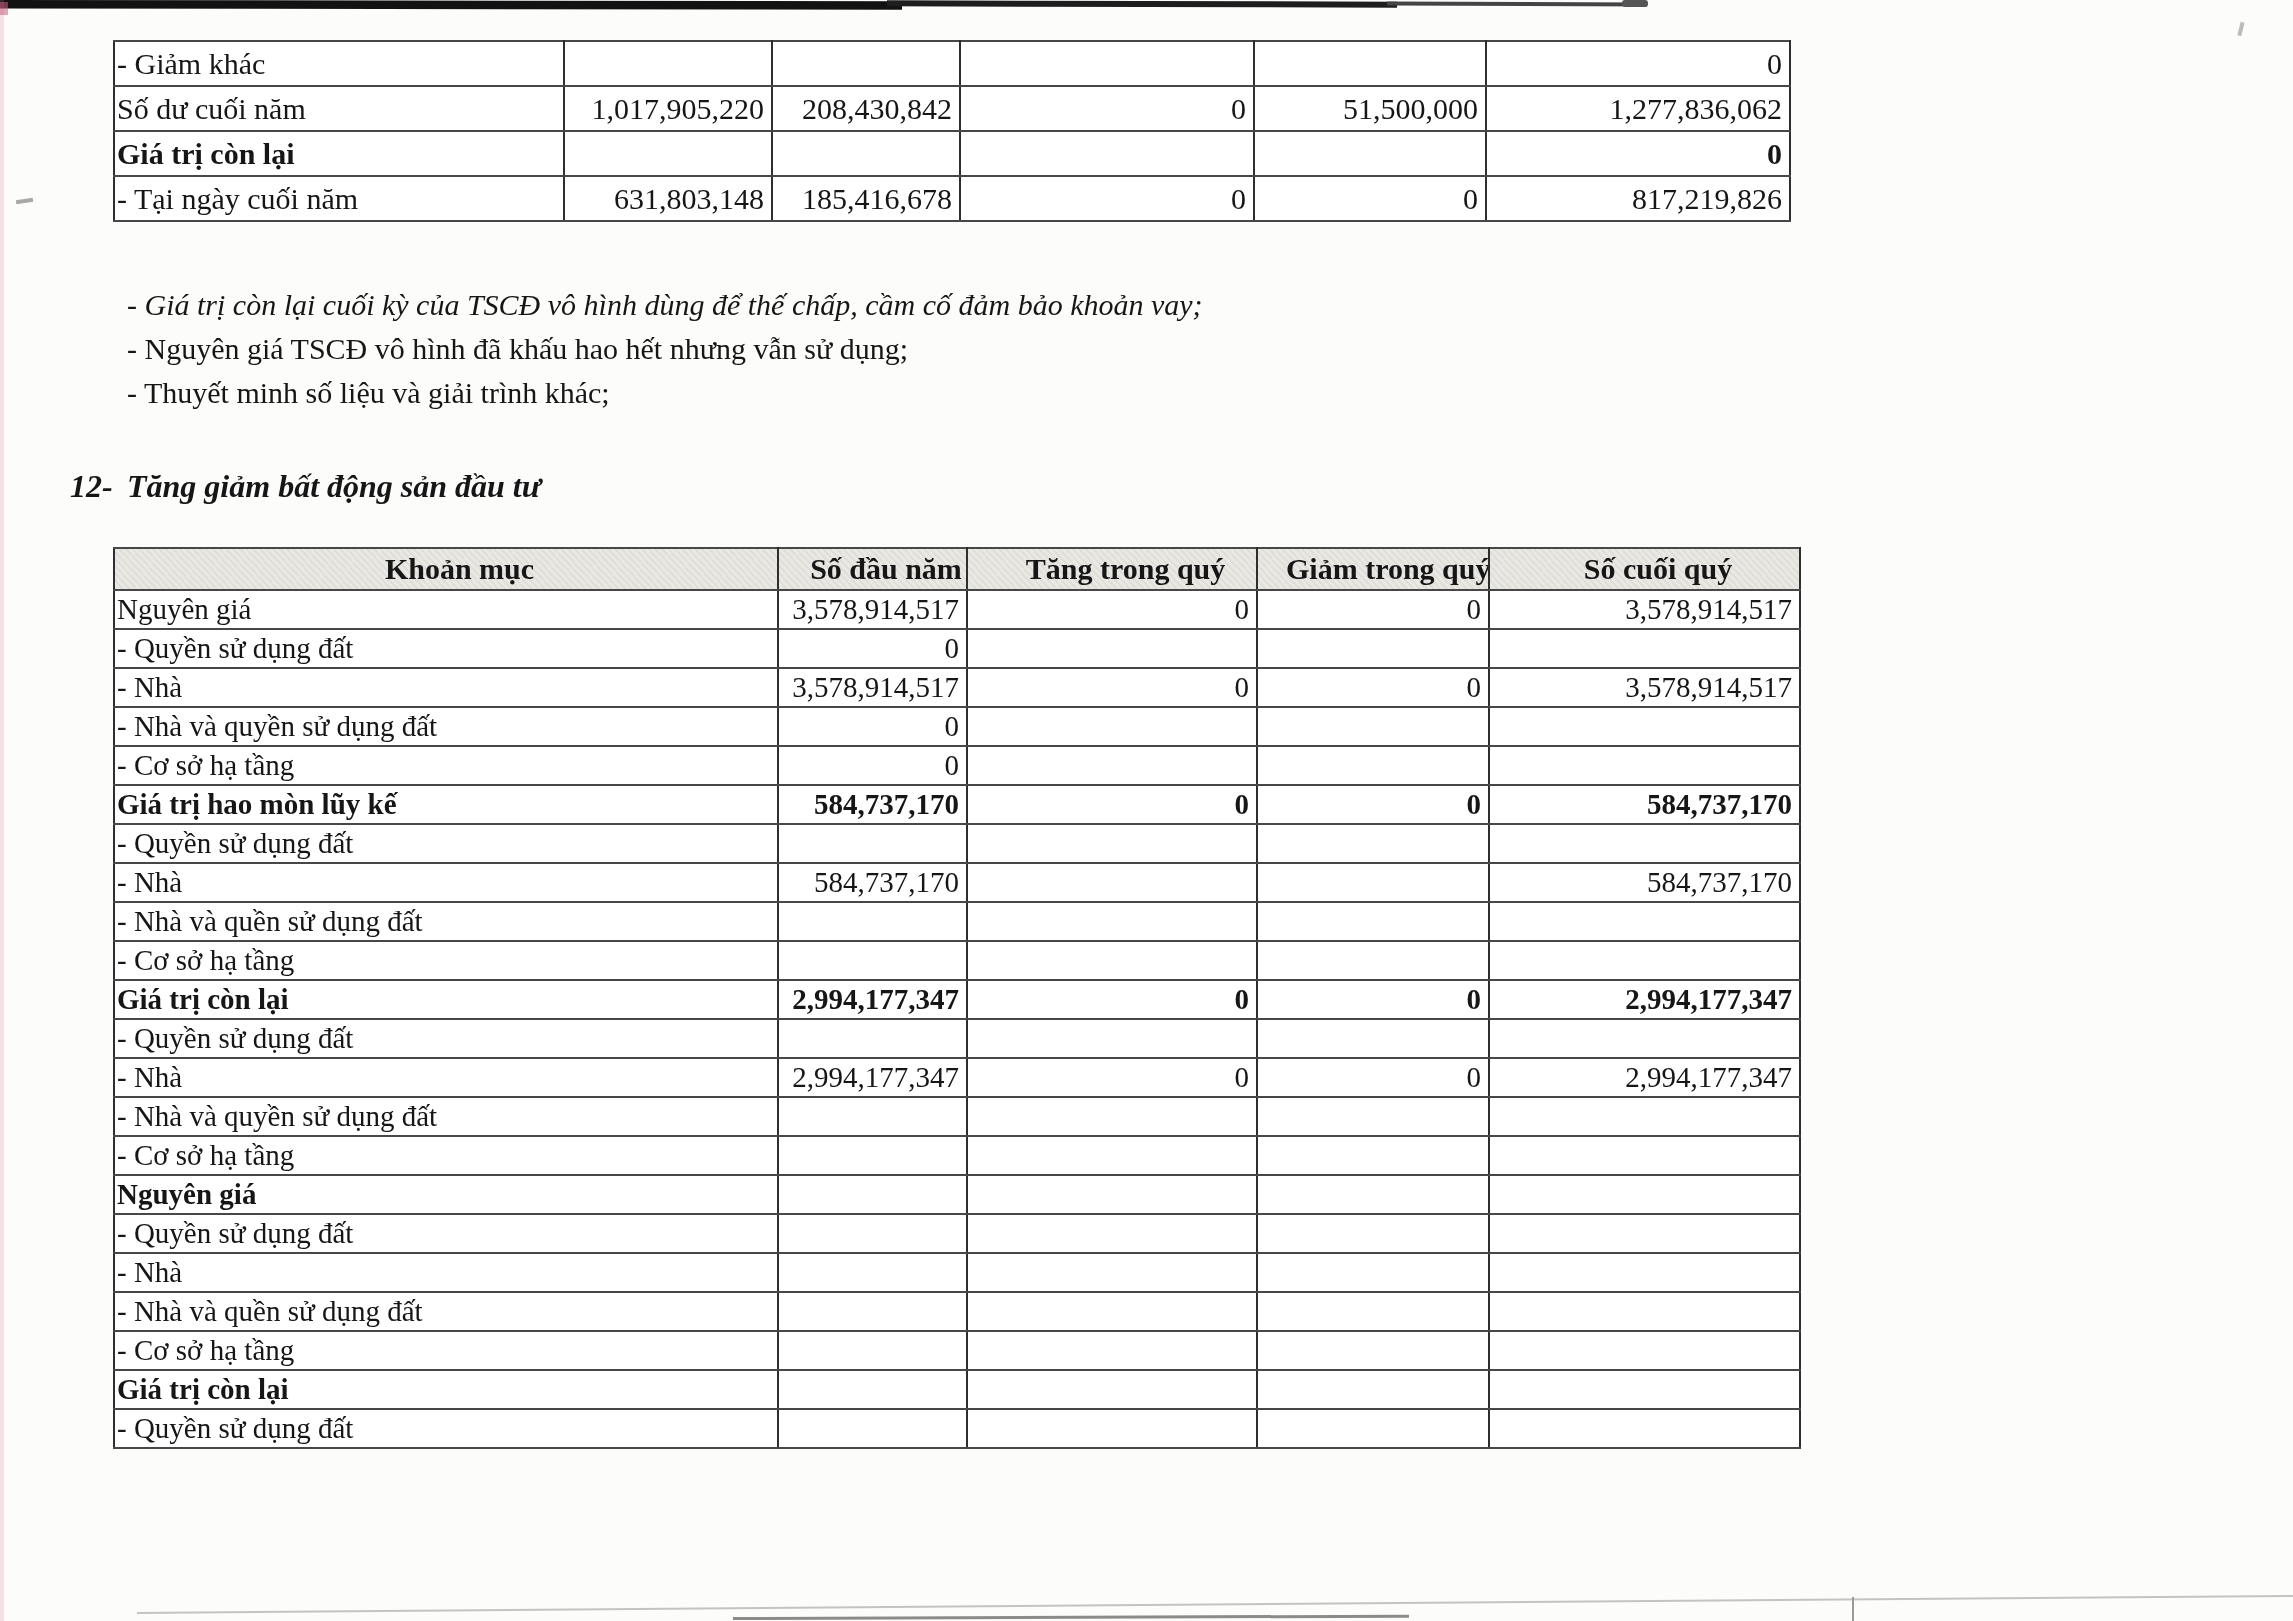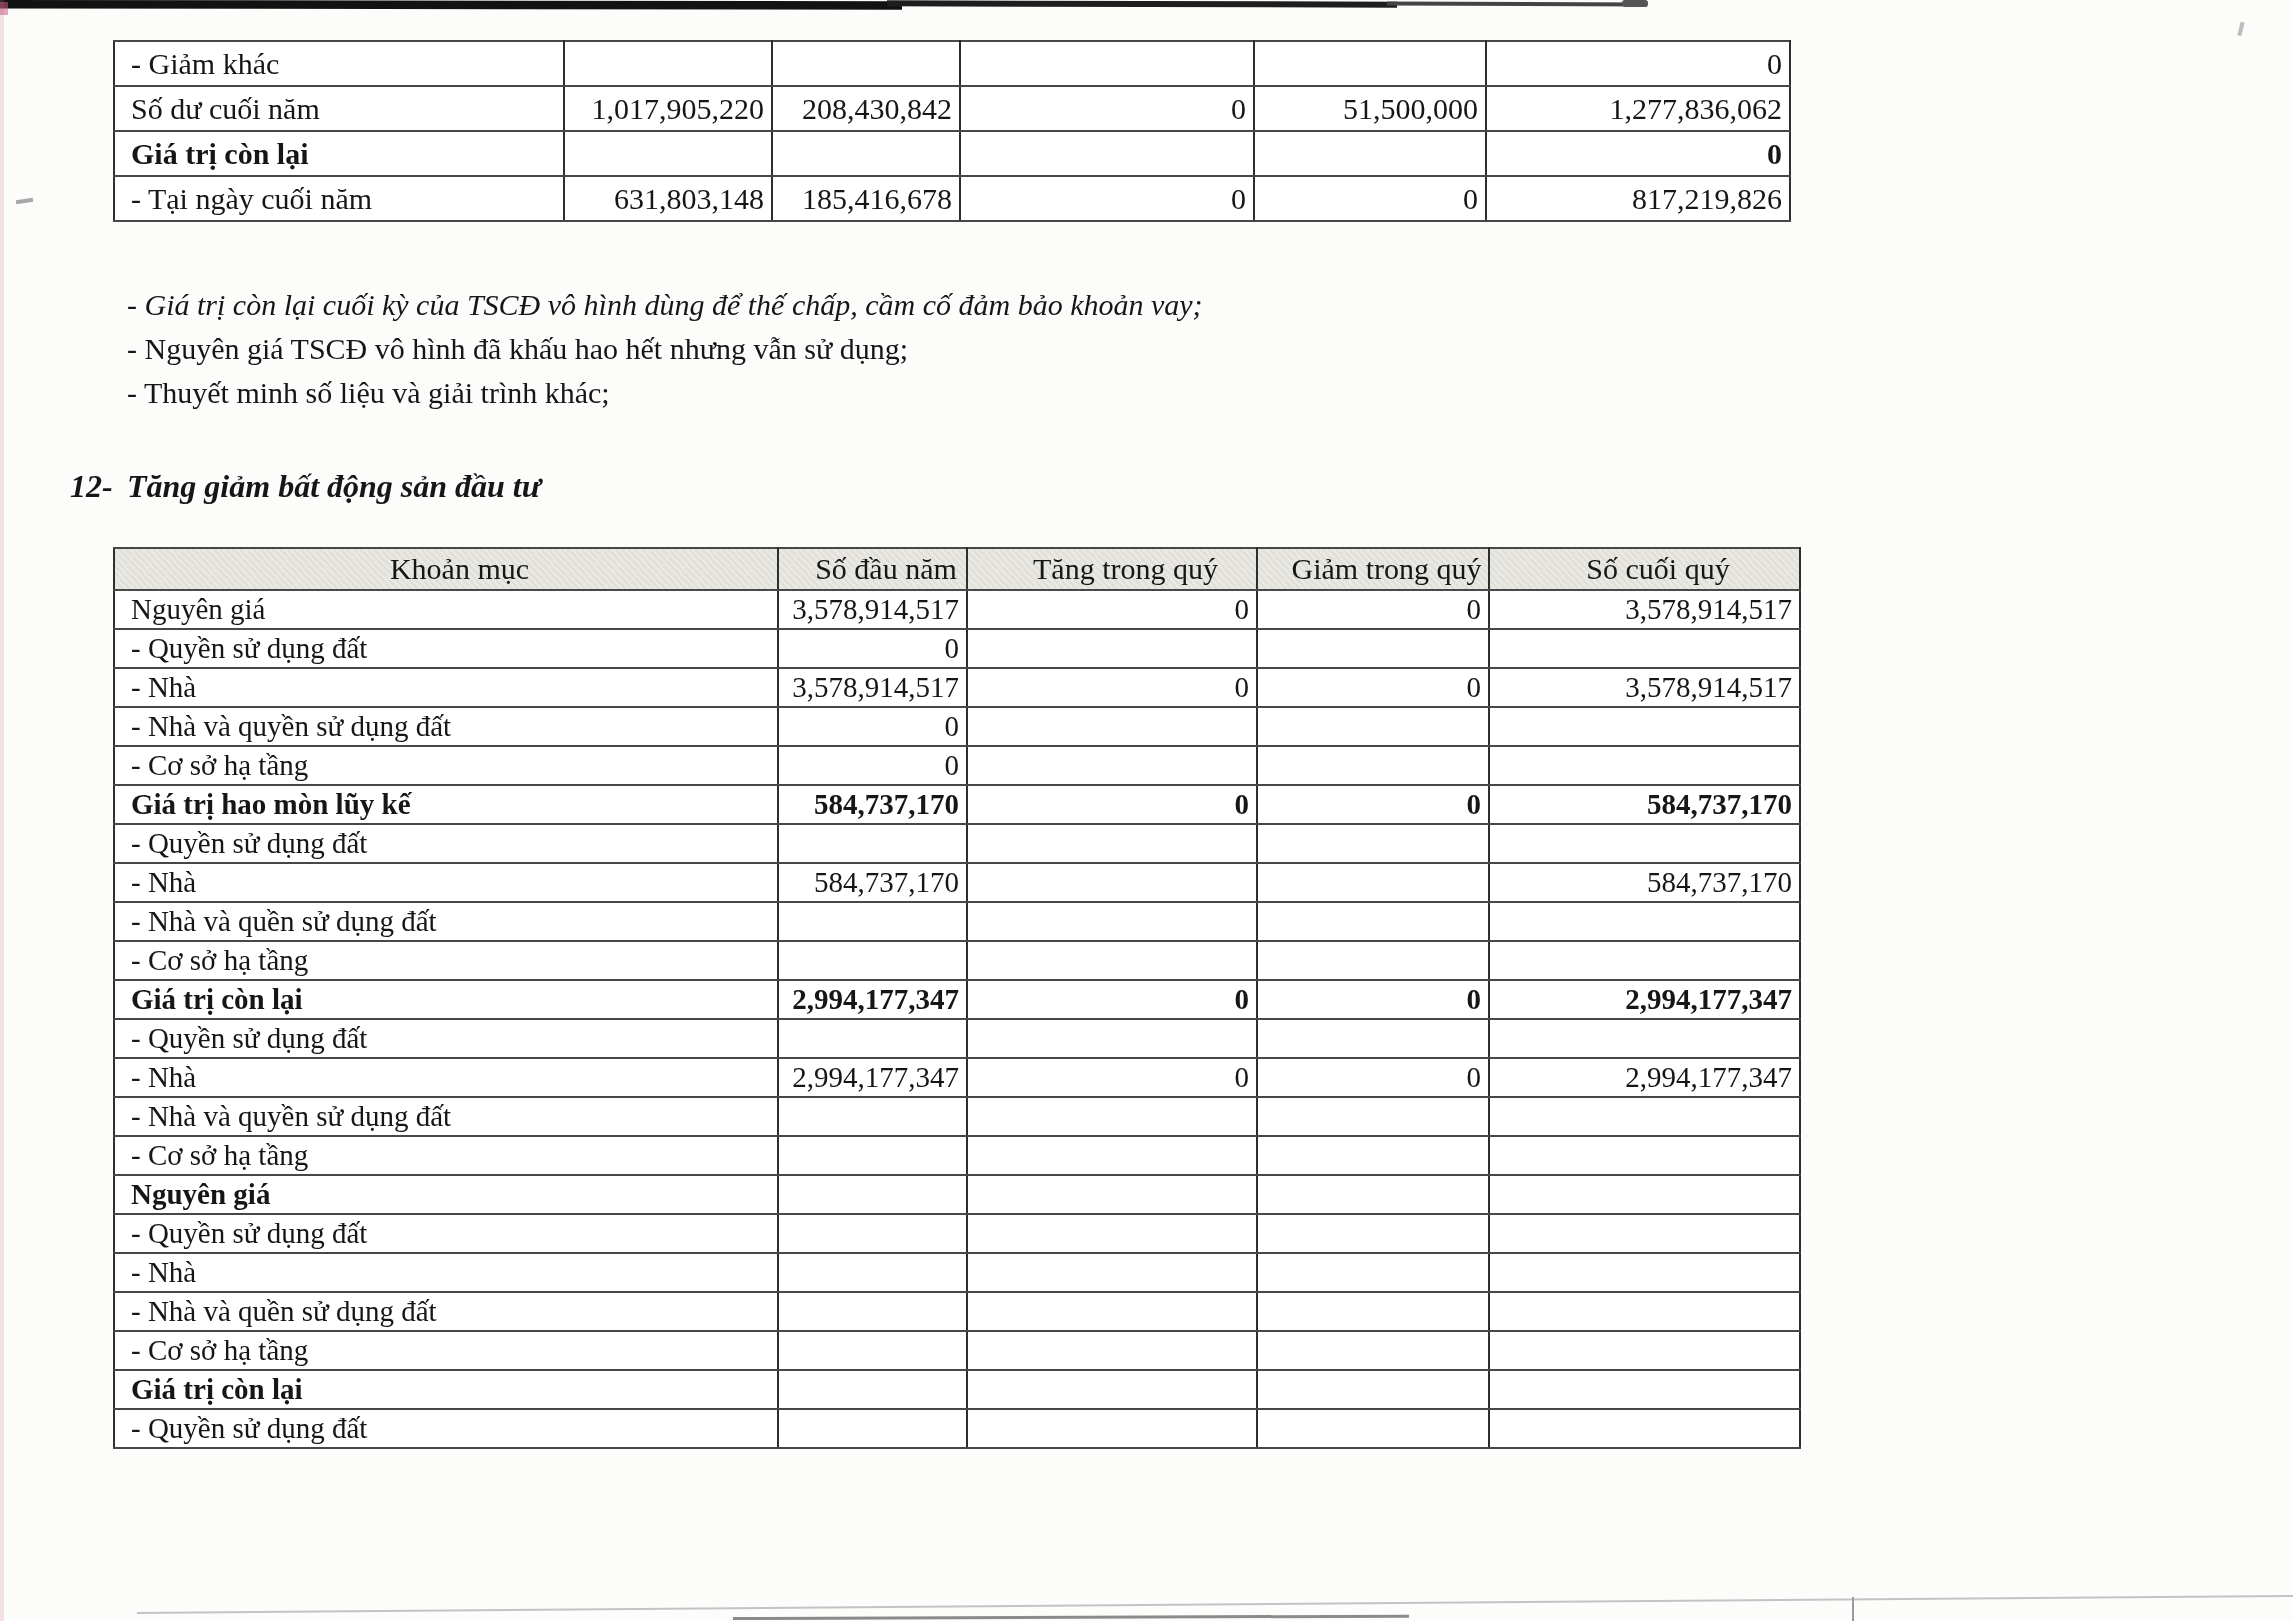--- a/index.html
+++ b/index.html
@@ -36,26 +36,26 @@
     overflow:hidden;white-space:nowrap;vertical-align:middle;
   }
   .t1{left:113px;top:40px;width:1676px;border:2.9px solid #191919;}
   .t1 tr{height:45px;}
   .t1 td{font-size:30px;}
   .t2{left:113px;top:547px;width:1686px;border:2.9px solid #191919;}
   .t2 thead tr{height:42px;}
   .t2 tbody tr{height:39px;}
   .t2 td{font-size:29px;}
   .t2 th{
-    font-size:30px;font-weight:normal;text-align:center;
+    font-size:30px;font-weight:bold;text-align:center;
     background-color:#e9e8e3;
     background-image:repeating-linear-gradient(47deg,rgba(90,90,85,.07) 0 2px,transparent 2px 4.9px);
     padding-left:28px;
   }
-  td.label{text-align:left;padding-left:16px;}
+  td.label{text-align:left;padding-left:2px;}
   td.num{text-align:right;padding-right:6.9px;padding-left:2px;}
   tr.bold td{font-weight:bold;}
 
   
   .notes{position:absolute;left:127px;top:283px;font-size:30px;line-height:44px;}
   .note{white-space:nowrap;}
   .note.italic{font-style:italic;}
   .section-heading{
     position:absolute;left:70px;top:468px;font-size:32px;font-weight:bold;font-style:italic;
     white-space:nowrap;

